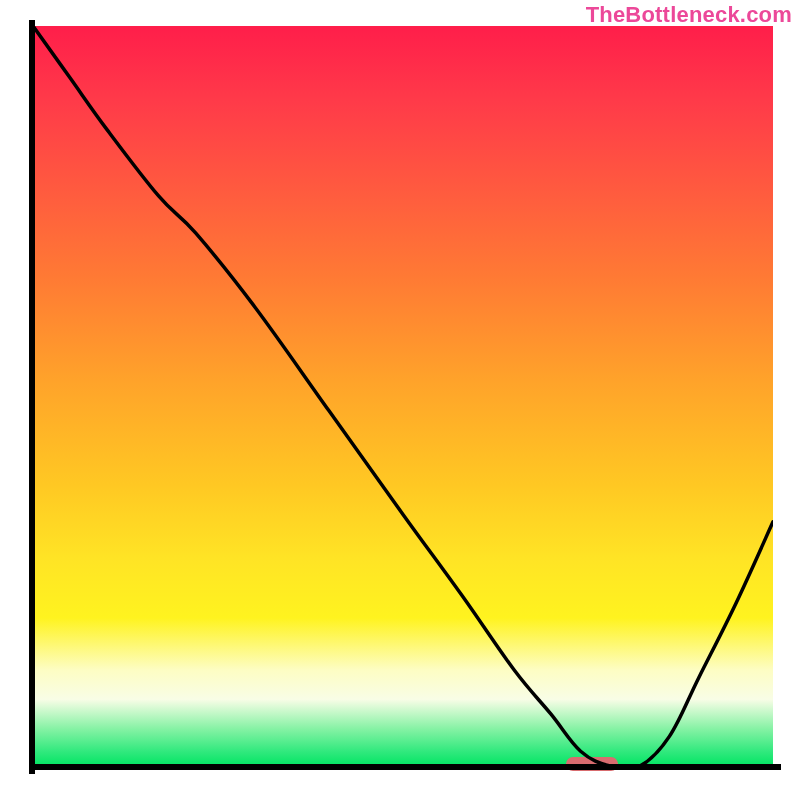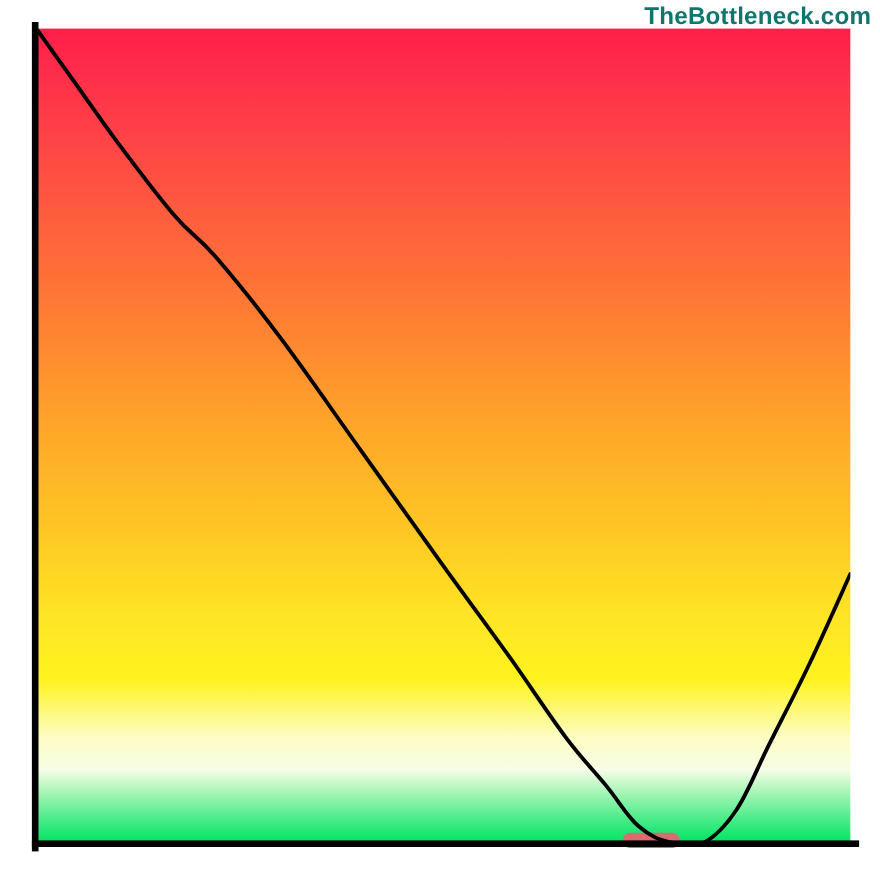--- a/index.html
+++ b/index.html
@@ -15,21 +15,21 @@
     position: relative;
     width: 800px;
     height: 800px;
   }
   .watermark {
     position: absolute;
     top: 2px;
     right: 8px;
     font-size: 22px;
     font-weight: 600;
-    color: #0f766e;
+    color: #ec4899;
     letter-spacing: 0.2px;
     z-index: 60;
   }
   .plot {
     position: absolute;
     left: 33px;
     top: 26px;
     width: 740px;
     height: 740px;
     background: linear-gradient(

